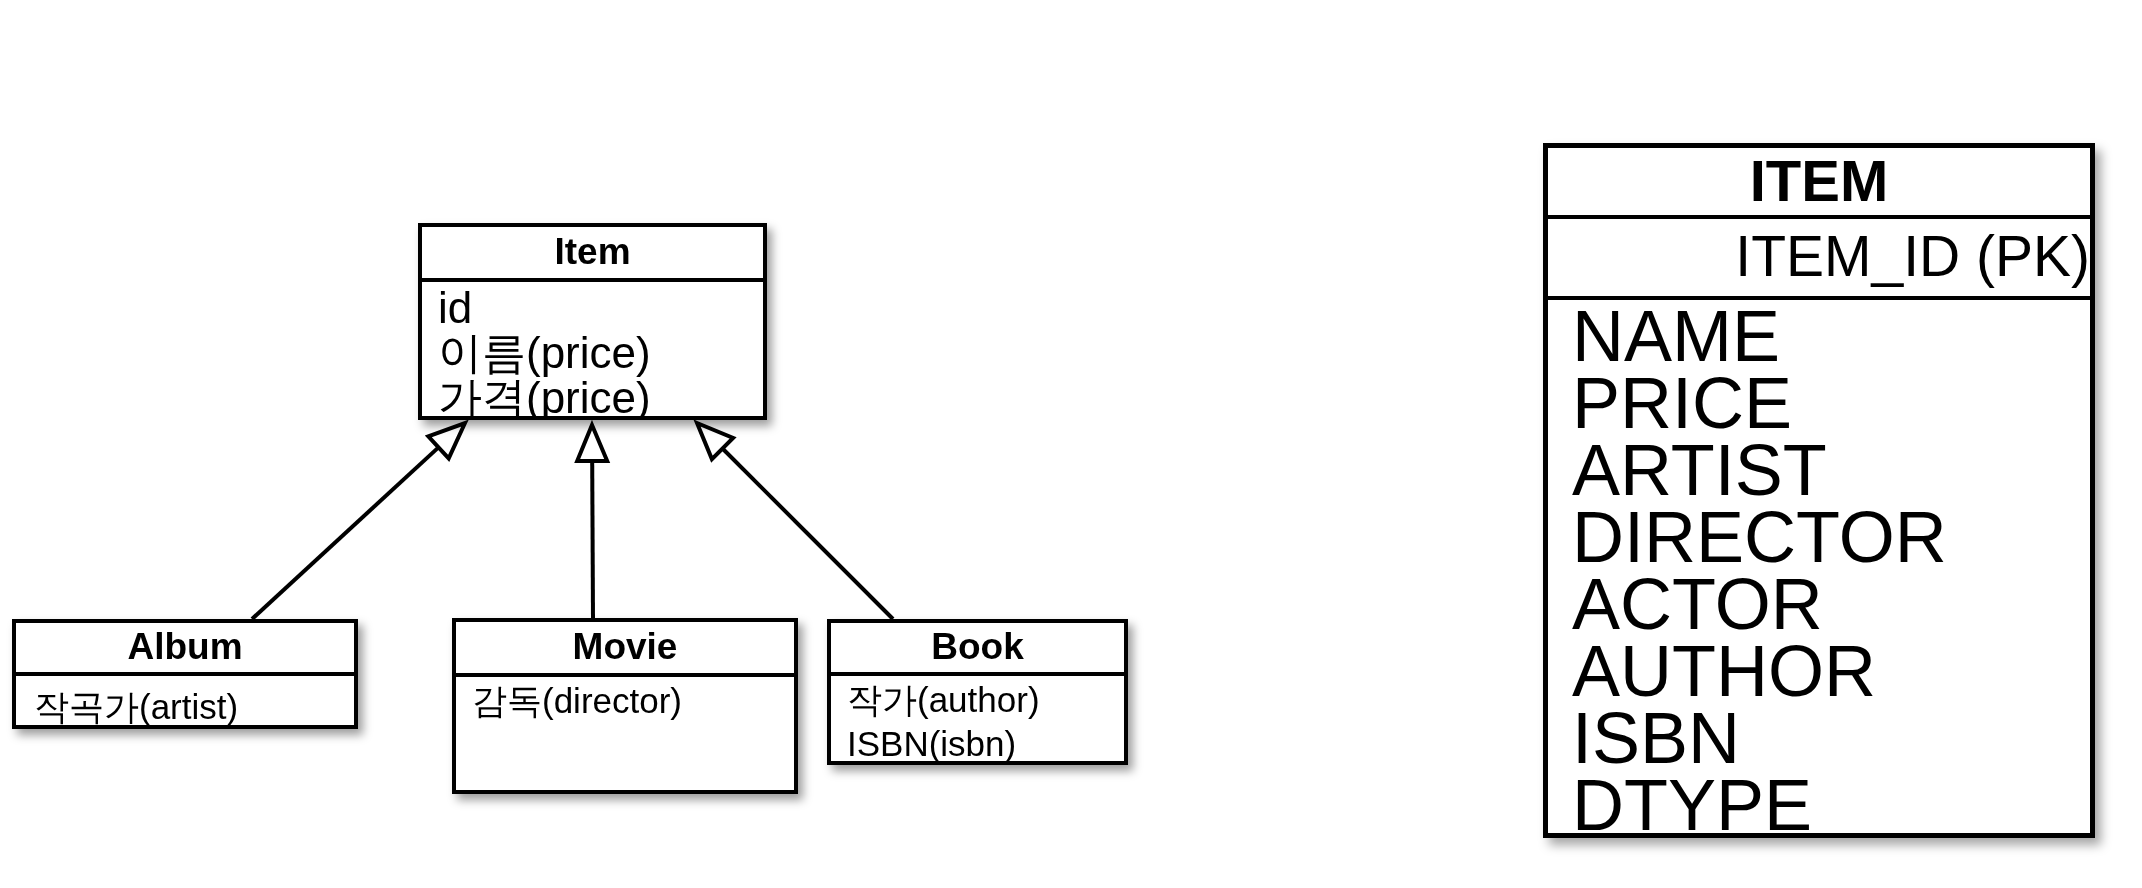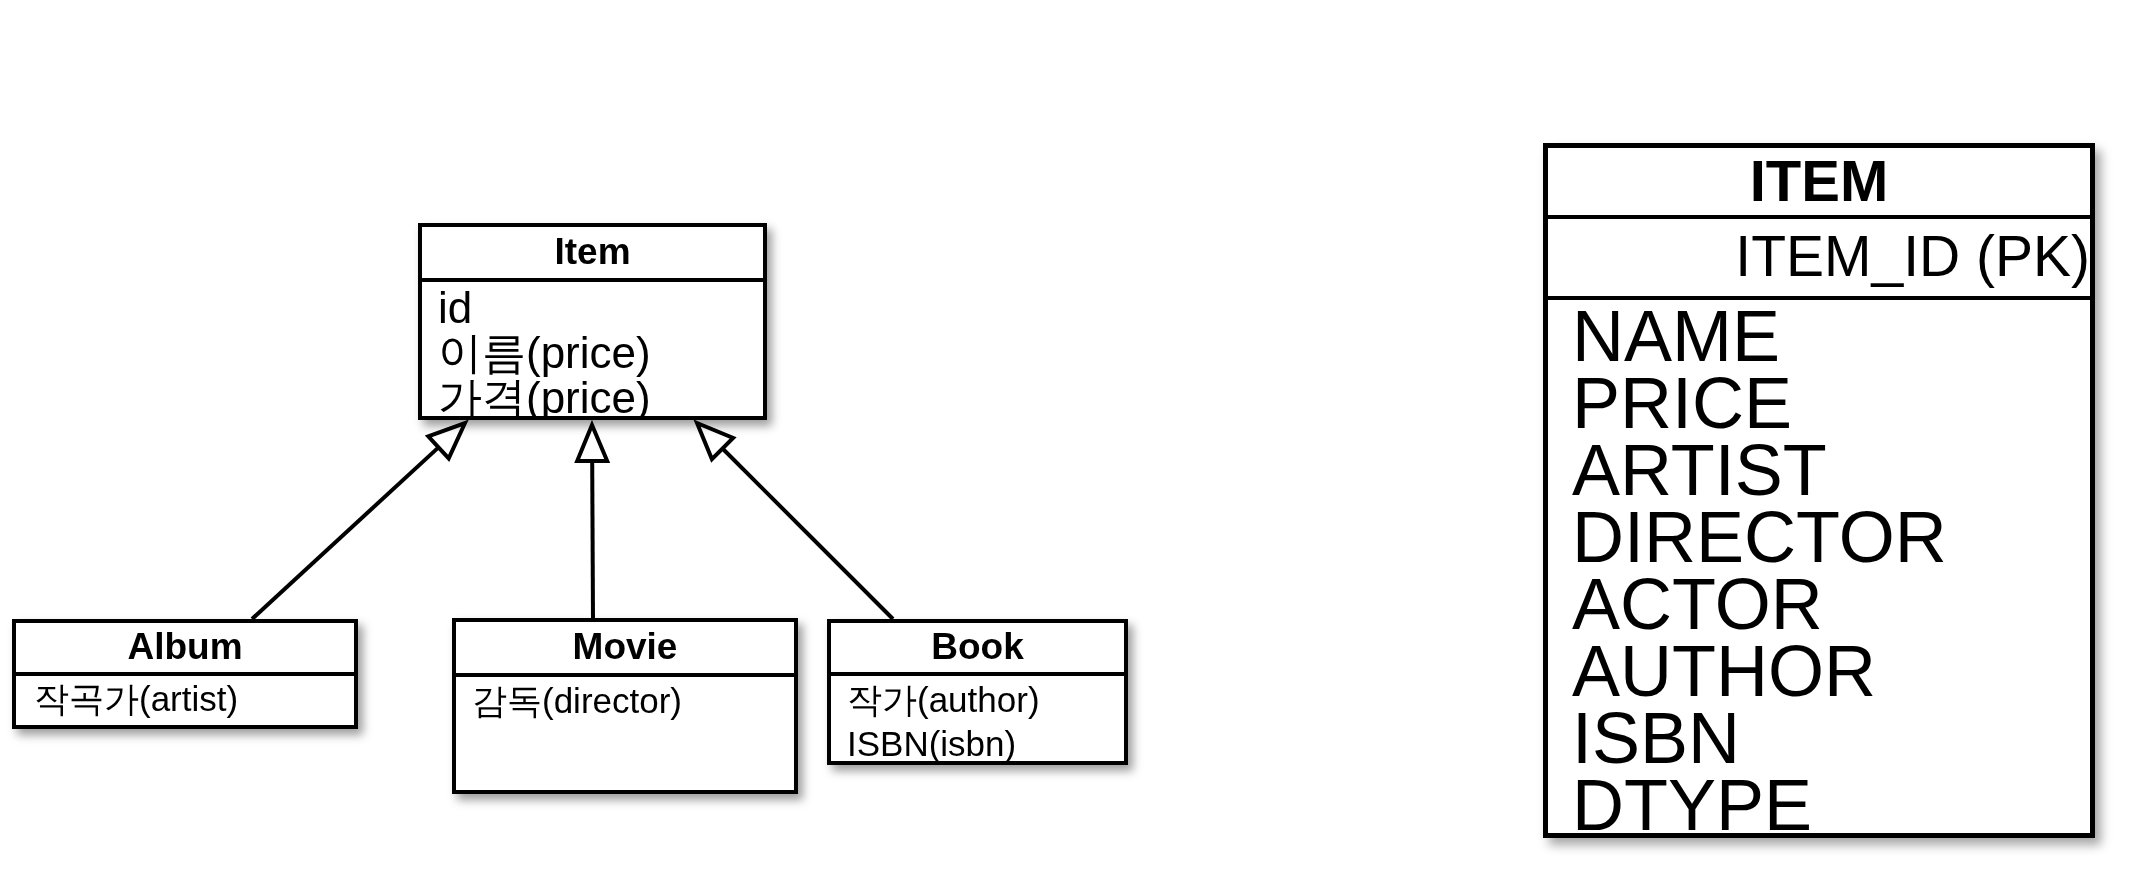--- a/index.html
+++ b/index.html
@@ -32,21 +32,21 @@
   }
   .uml-attrs { white-space: nowrap; overflow: hidden; }
   .uml-attr { white-space: nowrap; }
 
   #box-item  { left: 418px; top: 223px; width: 349px; height: 197px; }
   #box-item .uml-title { height: 55px; line-height: 50px; font-size: 37px; }
   #box-item .uml-attrs { padding: 3px 0 0 16px; font-size: 44px; line-height: 45px; }
 
   #box-album { left: 12px;  top: 619px; width: 346px; height: 110px; }
   #box-album .uml-title { height: 53px; line-height: 48px; font-size: 37px; }
-  #box-album .uml-attrs { padding: 0 0 0 18px; font-size: 35px; line-height: 45px; }
+  #box-album .uml-attrs { padding: 8px 0 0 18px; font-size: 35px; line-height: 45px; }
 
   #box-movie { left: 420px; top: 618px; width: 346px; height: 176px; margin-left: 32px; }
   #box-movie .uml-title { height: 55px; line-height: 50px; font-size: 37px; }
   #box-movie .uml-attrs { padding: 2px 0 0 16px; font-size: 35px; line-height: 44px; }
 
   #box-book  { left: 827px; top: 619px; width: 301px; height: 146px; }
   #box-book .uml-title { height: 53px; line-height: 48px; font-size: 37px; }
   #box-book .uml-attrs { padding: 2px 0 0 16px; font-size: 35px; line-height: 44px; }
 
   

